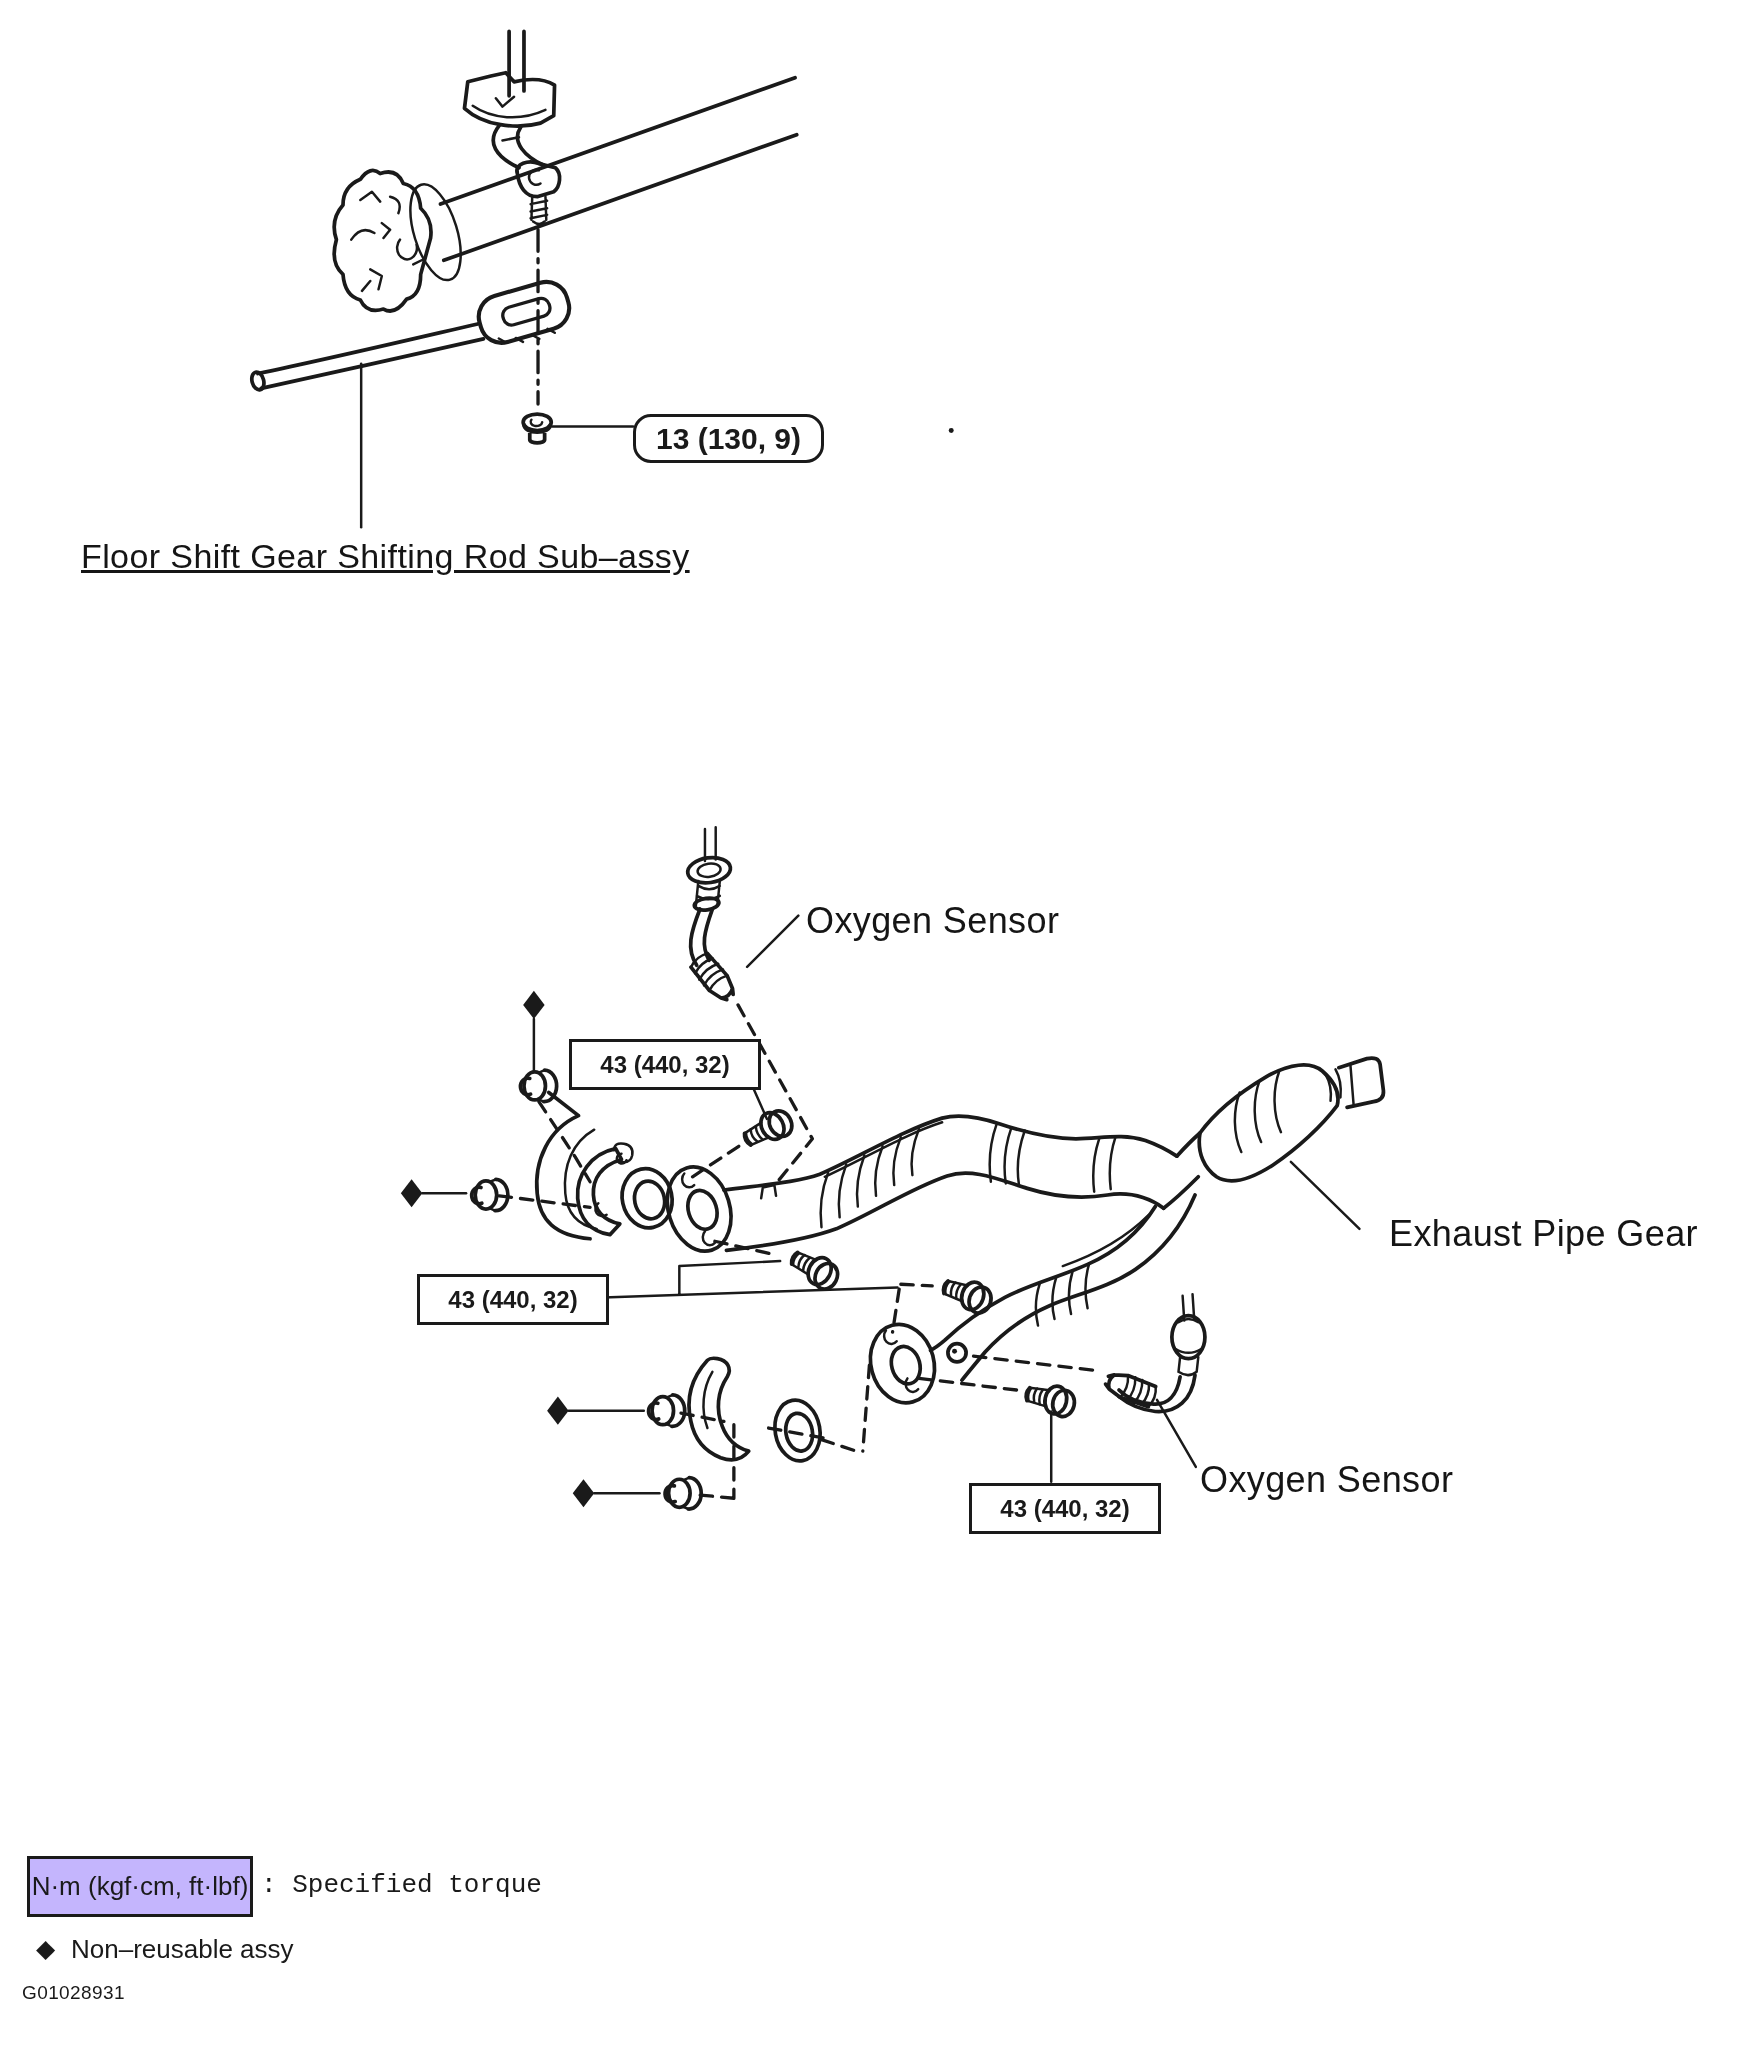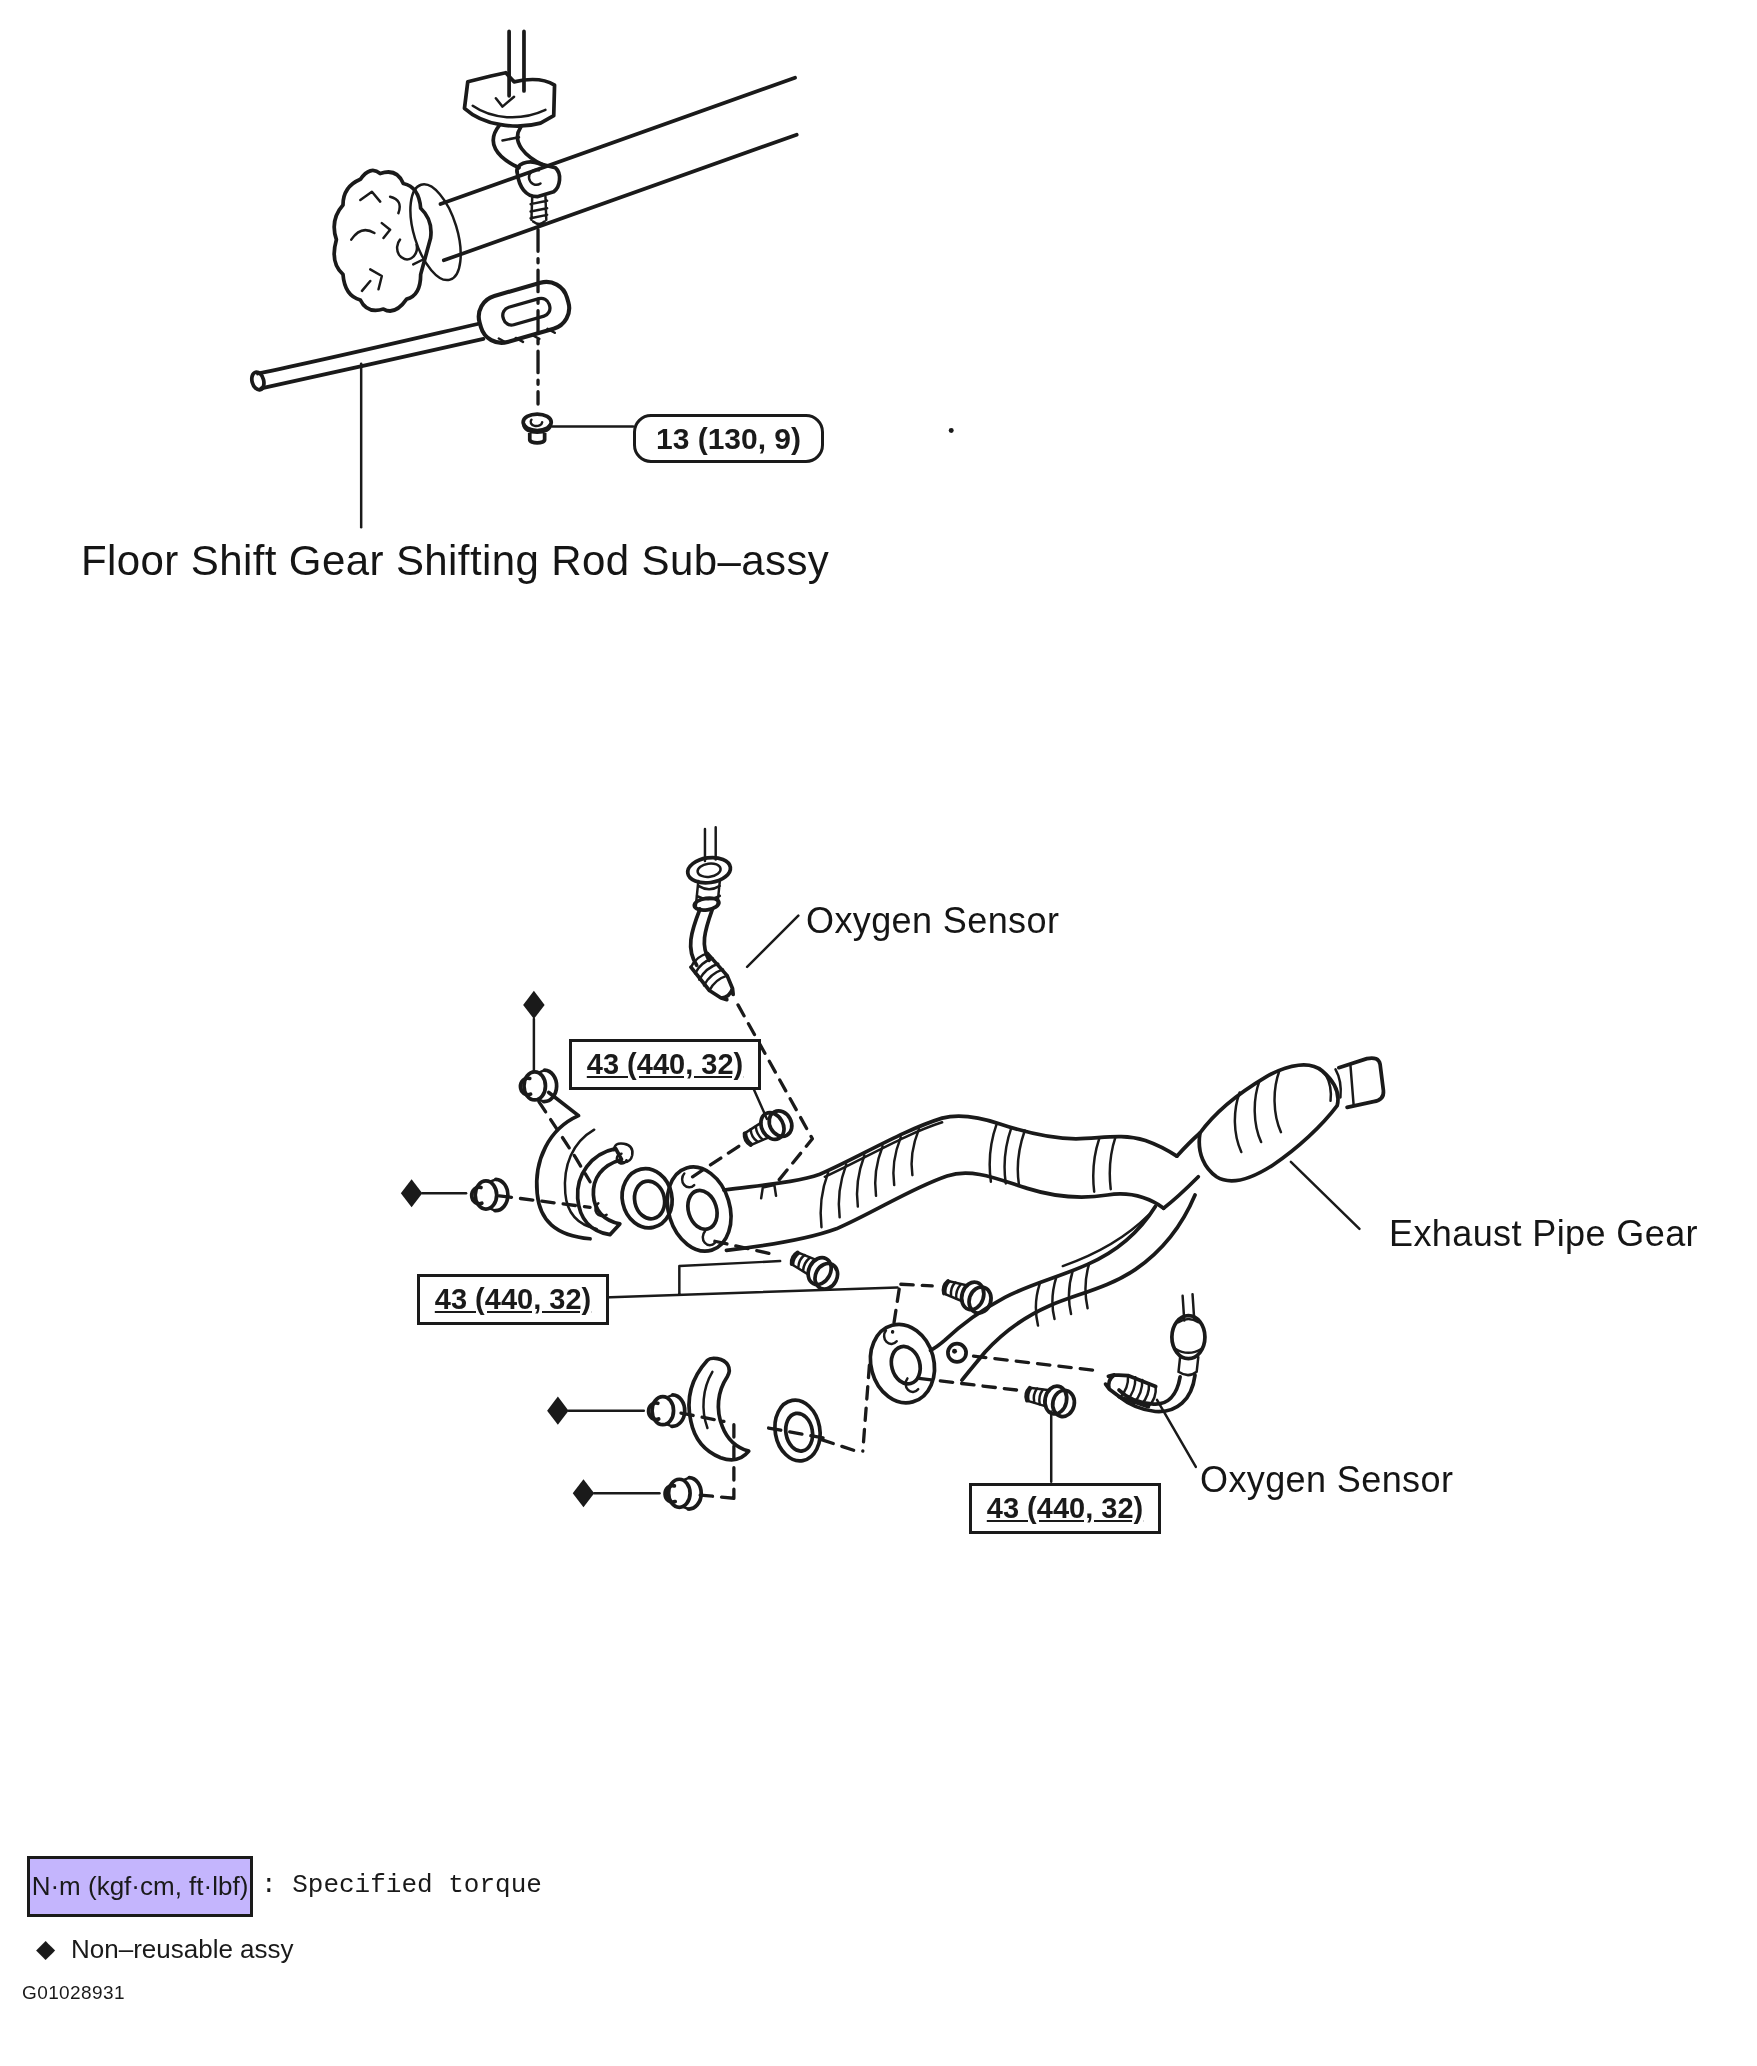--- a/index.html
+++ b/index.html
@@ -10,21 +10,21 @@
         stroke-linecap:round;stroke-linejoin:round;}
   .art .thin{stroke-width:3;}
   .art .dash{stroke-dasharray:15 11;stroke-width:4;}
   .art .dashdot{stroke-dasharray:26 9 5 9;stroke-width:4;}
   .art .solidfill{fill:#1a1a1a;stroke:none;}
   .lbl{position:absolute;white-space:nowrap;color:#151515;}
   .lbl-big{font-size:36px;letter-spacing:0.4px;}
   .tq{position:absolute;border:3.3px solid #1a1a1a;display:flex;align-items:center;justify-content:center;
       font-weight:bold;background:#ffffff;}
   .tq-lg{width:185px;height:43px;font-size:30px;border-radius:18px;}
-  .tq-43{width:186px;height:45px;font-size:29px;text-decoration:underline;}
+  .tq-43{width:186px;height:45px;font-size:24px;}
   .legend-box{position:absolute;border:3.3px solid #1a1a1a;display:flex;align-items:center;justify-content:center;
       font-size:26px;background:#c4b5fd;}
   .legend-txt{position:absolute;font-size:26px;}
   .legend-diamond{position:absolute;font-size:25px;}
   .figid{position:absolute;font-size:19px;letter-spacing:0.4px;}
 </style>
 </head>
 <body>
 
 <div class="page">
@@ -174,21 +174,21 @@
         <path class="thin" d="M0,-13 Q-6,0 0,13 M9,-14 Q3,0 9,14 M18,-15 Q12,0 18,15 M27,-15 Q21,0 27,15 M36,-14 Q30,0 36,14"></path>
         <path d="M0,-13 L36,-14 M0,13 L36,14 M36,-14 L52,-9 Q58,0 52,9 L36,14 M52,-9 L58,-5 M52,9 L58,5"></path>
       </g>
       <path class="dash" d="M1322,1658 L1178,1641"></path>
       <path class="thin" d="M1447,1775 L1400,1694"></path>
     </g>
   </svg>
 
   <div class="tq tq-lg" style="left:633px;top:414px;">13 (130, 9)</div>
 
-  <div class="lbl lbl-big" style="left:81px;top:537px;font-size:42px;">Floor Shift Gear Shifting Rod Sub–assy</div>
+  <div class="lbl lbl-big" style="left:81px;top:537px;font-size:34px;text-decoration:underline;">Floor Shift Gear Shifting Rod Sub–assy</div>
 
   <div class="lbl lbl-big" style="left:806px;top:900px;">Oxygen Sensor</div>
 
   <div class="tq tq-43" style="left:569px;top:1039px;">43 (440, 32)</div>
 
   <div class="lbl lbl-big" style="left:1389px;top:1213px;">Exhaust Pipe Gear</div>
 
   <div class="tq tq-43" style="left:417px;top:1274px;">43 (440, 32)</div>
 
   <div class="lbl lbl-big" style="left:1200px;top:1459px;">Oxygen Sensor</div>

